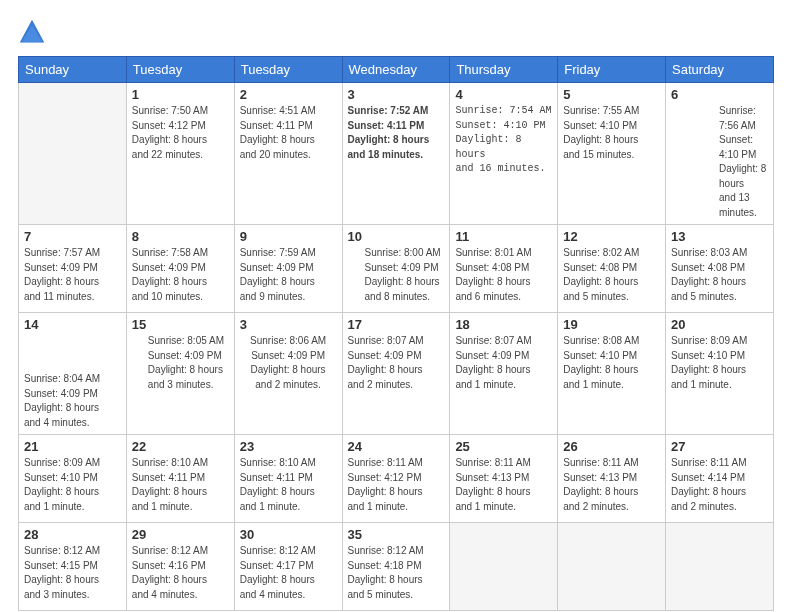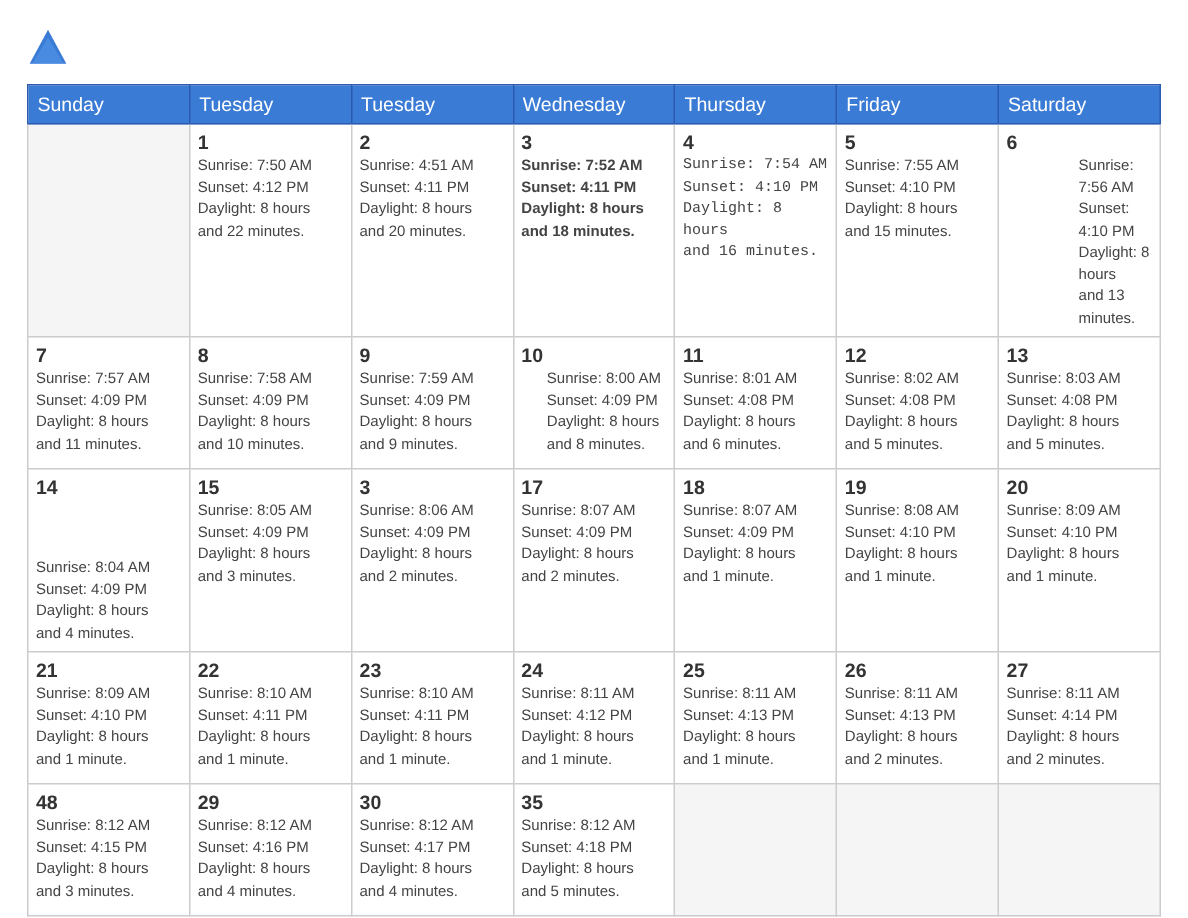--- a/index.html
+++ b/index.html
@@ -234,28 +234,28 @@
         <tr>
           <td>
             <span class="day-number">14</span>
             <div class="day-info" style="white-space: pre-line; margin-top: 40px;">Sunrise: 8:04 AM
 Sunset: 4:09 PM
 Daylight: 8 hours
 and 4 minutes.</div>
           </td>
           <td>
             <span class="day-number">15</span>
-            <div class="day-info" style="white-space: pre-line;">Sunrise: 8:05 AM
+            <div class="day-info" style="white-space: pre-line; margin-left: 16px;">Sunrise: 8:05 AM
 Sunset: 4:09 PM
 Daylight: 8 hours
 and 3 minutes.</div>
           </td>
           <td>
             <span class="day-number">3</span>
-            <div class="day-info" style="white-space: pre-line;">Sunrise: 8:06 AM
+            <div class="day-info" style="white-space: pre-line; text-align: center;">Sunrise: 8:06 AM
 Sunset: 4:09 PM
 Daylight: 8 hours
 and 2 minutes.</div>
           </td>
           <td>
             <span class="day-number">17</span>
             <div class="day-info" style="white-space: pre-line;">Sunrise: 8:07 AM
 Sunset: 4:09 PM
 Daylight: 8 hours
 and 2 minutes.</div>
@@ -328,21 +328,21 @@
           <td>
             <span class="day-number">27</span>
             <div class="day-info" style="white-space: pre-line;">Sunrise: 8:11 AM
 Sunset: 4:14 PM
 Daylight: 8 hours
 and 2 minutes.</div>
           </td>
         </tr>
         <tr>
           <td>
-            <span class="day-number">48</span>
+            <span class="day-number">28</span>
             <div class="day-info" style="white-space: pre-line;">Sunrise: 8:12 AM
 Sunset: 4:15 PM
 Daylight: 8 hours
 and 3 minutes.</div>
           </td>
           <td>
             <span class="day-number">29</span>
             <div class="day-info" style="white-space: pre-line;">Sunrise: 8:12 AM
 Sunset: 4:16 PM
 Daylight: 8 hours

